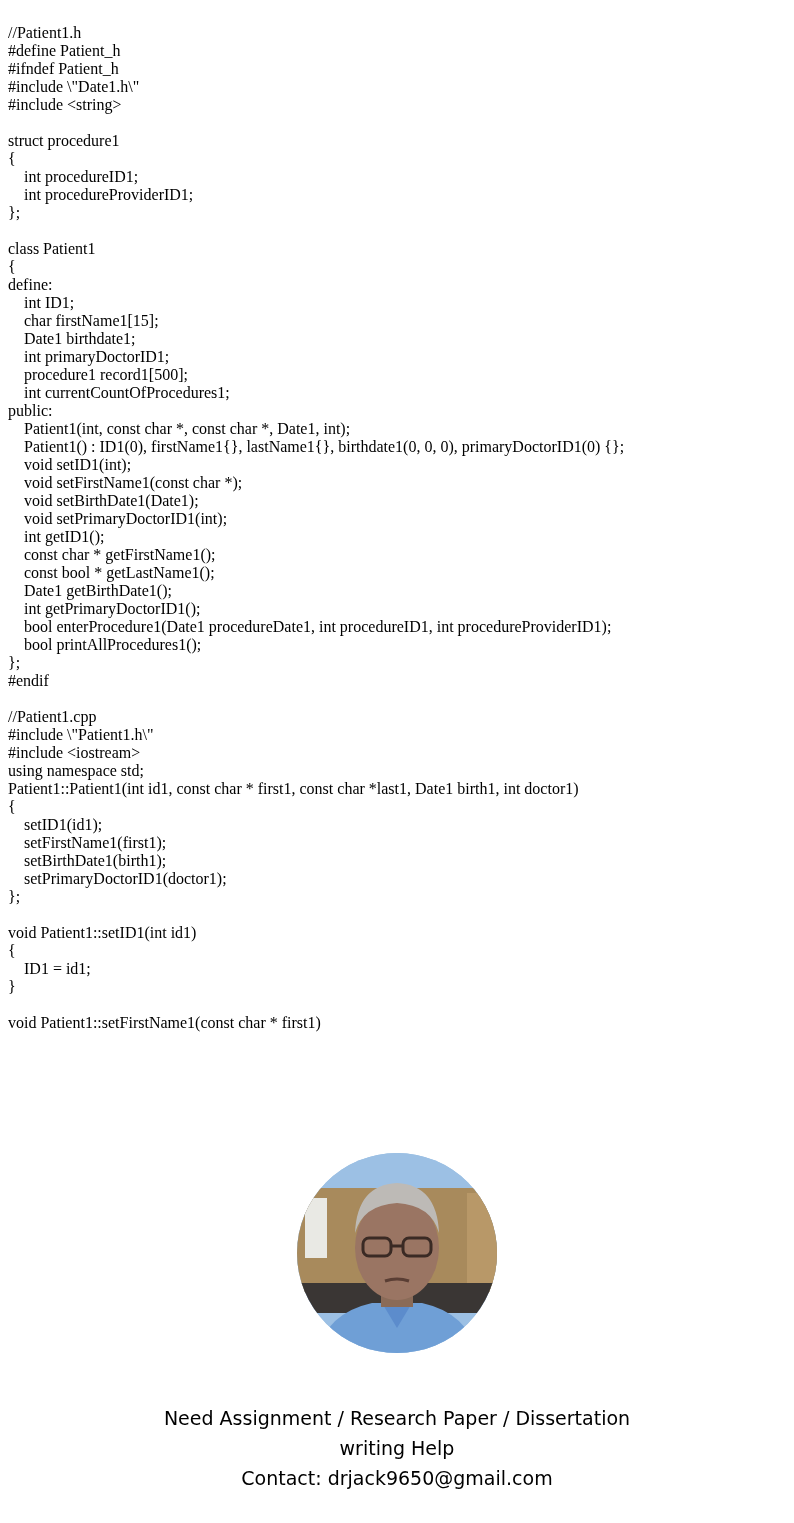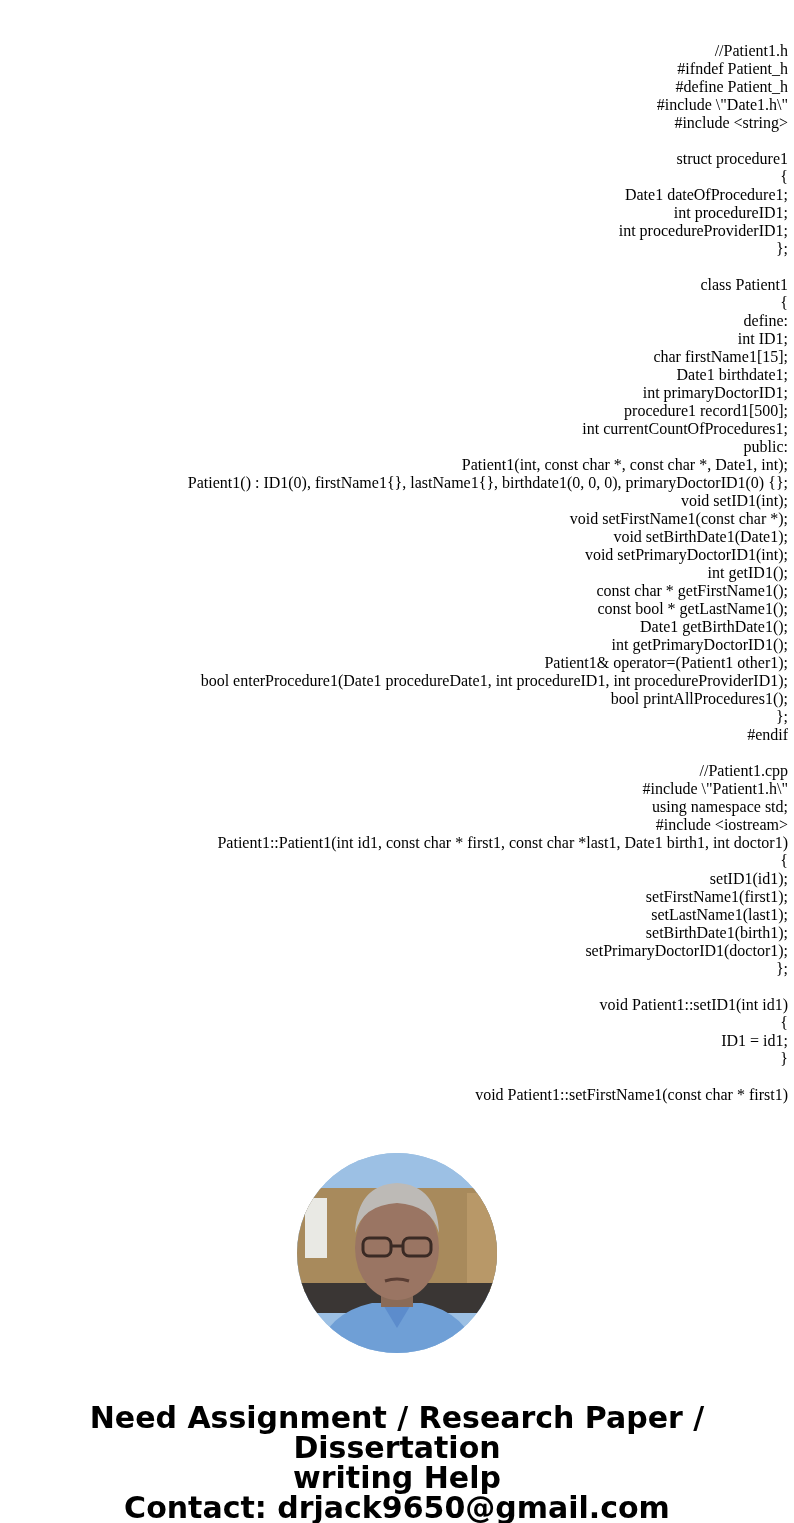--- a/index.html
+++ b/index.html
@@ -1,49 +1,47 @@
 <!DOCTYPE html>
 <html><head>
 <meta charset="utf-8">
 <style>
   html, body { margin: 0; padding: 0; background: #ffffff; }
   body { width: 794px; height: 1523px; position: relative; overflow: hidden; }
   .code-wrap {
-    position: absolute; left: 8px; top: 42px; width: 780px; height: 1086px;
+    position: absolute; left: 8px; top: 24px; width: 780px; height: 1086px;
     overflow: hidden;
-    text-align: right;
   }
   .code-line {
     font-family: "Liberation Serif", serif; font-size: 16px; line-height: 18px;
     color: #000; white-space: pre; height: 18px;
   }
   .avatar {
     position: absolute; left: 297px; top: 1153px; width: 200px; height: 200px;
     border-radius: 50%; overflow: hidden;
     background: linear-gradient(180deg, #8fb8e0 0%, #a9c6e2 20%);
   }
   .footer {
     position: absolute; left: 0; top: 1403px; width: 794px; text-align: center;
-    font-family: "DejaVu Sans", sans-serif; font-weight: bold; font-size: 30px;
+    font-family: "DejaVu Sans", sans-serif; font-weight: normal; font-size: 19px;
     line-height: 30px; color: #000;
   }
 </style>
 </head>
 <body>
 
 <div class="code-wrap" id="code">
     <div class="code-line">//Patient1.h</div>
+    <div class="code-line">#define Patient_h</div>
     <div class="code-line">#ifndef Patient_h</div>
-    <div class="code-line">#define Patient_h</div>
     <div class="code-line">#include \"Date1.h\"</div>
     <div class="code-line">#include &lt;string&gt;</div>
     <div class="code-line"></div>
     <div class="code-line">struct procedure1</div>
     <div class="code-line">{</div>
-    <div class="code-line">    Date1 dateOfProcedure1;</div>
     <div class="code-line">    int procedureID1;</div>
     <div class="code-line">    int procedureProviderID1;</div>
     <div class="code-line">};</div>
     <div class="code-line"></div>
     <div class="code-line">class Patient1</div>
     <div class="code-line">{</div>
     <div class="code-line">define:</div>
     <div class="code-line">    int ID1;</div>
     <div class="code-line">    char firstName1[15];</div>
     <div class="code-line">    Date1 birthdate1;</div>
@@ -55,35 +53,33 @@
     <div class="code-line">    Patient1() : ID1(0), firstName1{}, lastName1{}, birthdate1(0, 0, 0), primaryDoctorID1(0) {};</div>
     <div class="code-line">    void setID1(int);</div>
     <div class="code-line">    void setFirstName1(const char *);</div>
     <div class="code-line">    void setBirthDate1(Date1);</div>
     <div class="code-line">    void setPrimaryDoctorID1(int);</div>
     <div class="code-line">    int getID1();</div>
     <div class="code-line">    const char * getFirstName1();</div>
     <div class="code-line">    const bool * getLastName1();</div>
     <div class="code-line">    Date1 getBirthDate1();</div>
     <div class="code-line">    int getPrimaryDoctorID1();</div>
-    <div class="code-line">    Patient1&amp; operator=(Patient1 other1);</div>
     <div class="code-line">    bool enterProcedure1(Date1 procedureDate1, int procedureID1, int procedureProviderID1);</div>
     <div class="code-line">    bool printAllProcedures1();</div>
     <div class="code-line">};</div>
     <div class="code-line">#endif</div>
     <div class="code-line"></div>
     <div class="code-line">//Patient1.cpp</div>
     <div class="code-line">#include \"Patient1.h\"</div>
+    <div class="code-line">#include &lt;iostream&gt;</div>
     <div class="code-line">using namespace std;</div>
-    <div class="code-line">#include &lt;iostream&gt;</div>
     <div class="code-line">Patient1::Patient1(int id1, const char * first1, const char *last1, Date1 birth1, int doctor1)</div>
     <div class="code-line">{</div>
     <div class="code-line">    setID1(id1);</div>
     <div class="code-line">    setFirstName1(first1);</div>
-    <div class="code-line">    setLastName1(last1);</div>
     <div class="code-line">    setBirthDate1(birth1);</div>
     <div class="code-line">    setPrimaryDoctorID1(doctor1);</div>
     <div class="code-line">};</div>
     <div class="code-line"></div>
     <div class="code-line">void Patient1::setID1(int id1)</div>
     <div class="code-line">{</div>
     <div class="code-line">    ID1 = id1;</div>
     <div class="code-line">}</div>
     <div class="code-line"></div>
     <div class="code-line">void Patient1::setFirstName1(const char * first1)</div>

